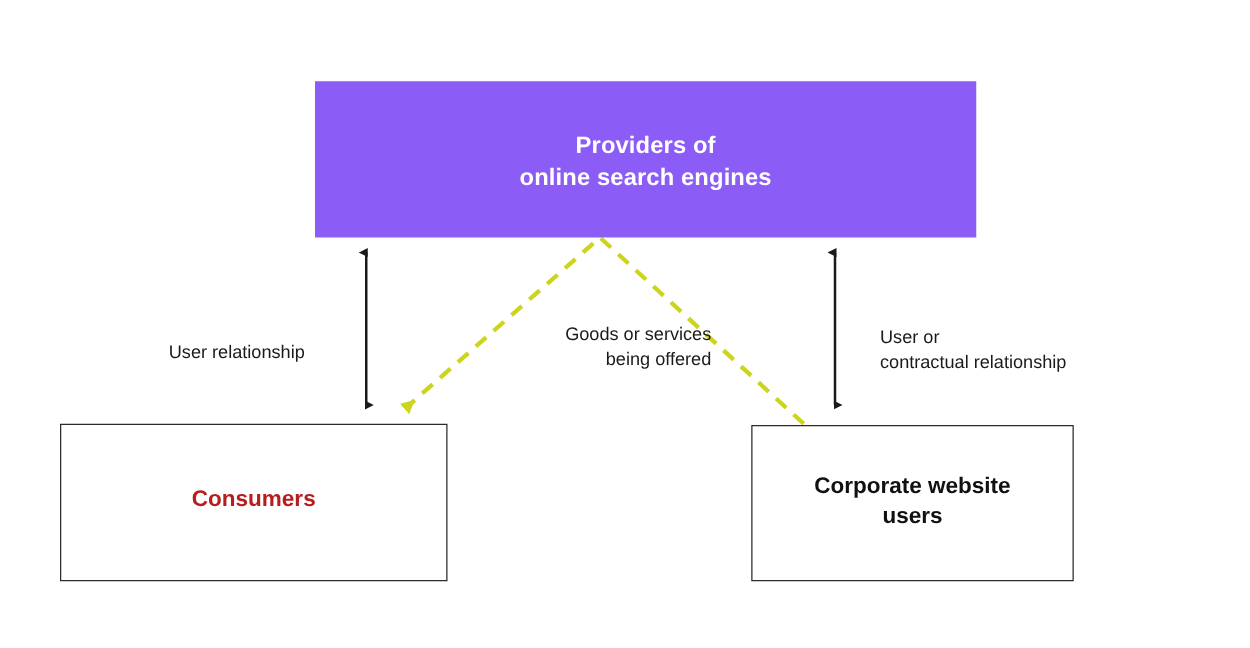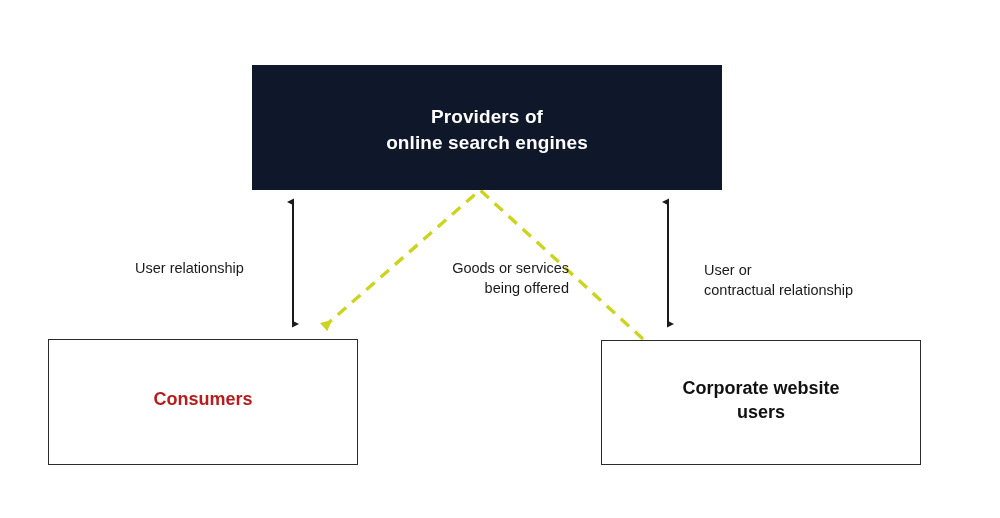--- a/index.html
+++ b/index.html
@@ -42,24 +42,23 @@
 
   .node-box .node-label {
     font-weight: bold;
     line-height: 1.32;
     white-space: pre-line;
   }
 
   #box-providers {
     left: 252px;
     top: 65px;
-    width: 470px;
+    width: 529px;
     height: 125px;
-    background: #0f172a;
-    text-decoration: underline;
+    background: #8b5cf6;
   }
   #box-providers .node-label {
     color: #ffffff;
     font-size: 19px;
     letter-spacing: 0.1px;
     margin-top: 4px;
   }
 
   #box-consumers {
     left: 48px;
@@ -71,21 +70,21 @@
   }
   #box-consumers .node-label {
     color: #b91c1c;
     font-size: 18px;
     margin-top: -4px;
   }
 
   #box-corporate {
     left: 601px;
     top: 340px;
-    width: 320px;
+    width: 258px;
     height: 125px;
     background: #ffffff;
     border: 1.6px solid #2b2b2b;
   }
   #box-corporate .node-label {
     color: #111111;
     font-size: 18px;
     margin-top: -4px;
   }
 
@@ -93,21 +92,21 @@
   .edge-label {
     position: absolute;
     font-size: 14.5px;
     line-height: 1.38;
     color: #1a1a1a;
     white-space: pre-line;
   }
 
   #label-user-relationship {
     left: 135px;
-    top: 258px;
+    top: 272px;
     text-align: left;
   }
 
   #label-goods-services {
     left: 383px;
     top: 258px;
     width: 186px;
     text-align: right;
   }
 

